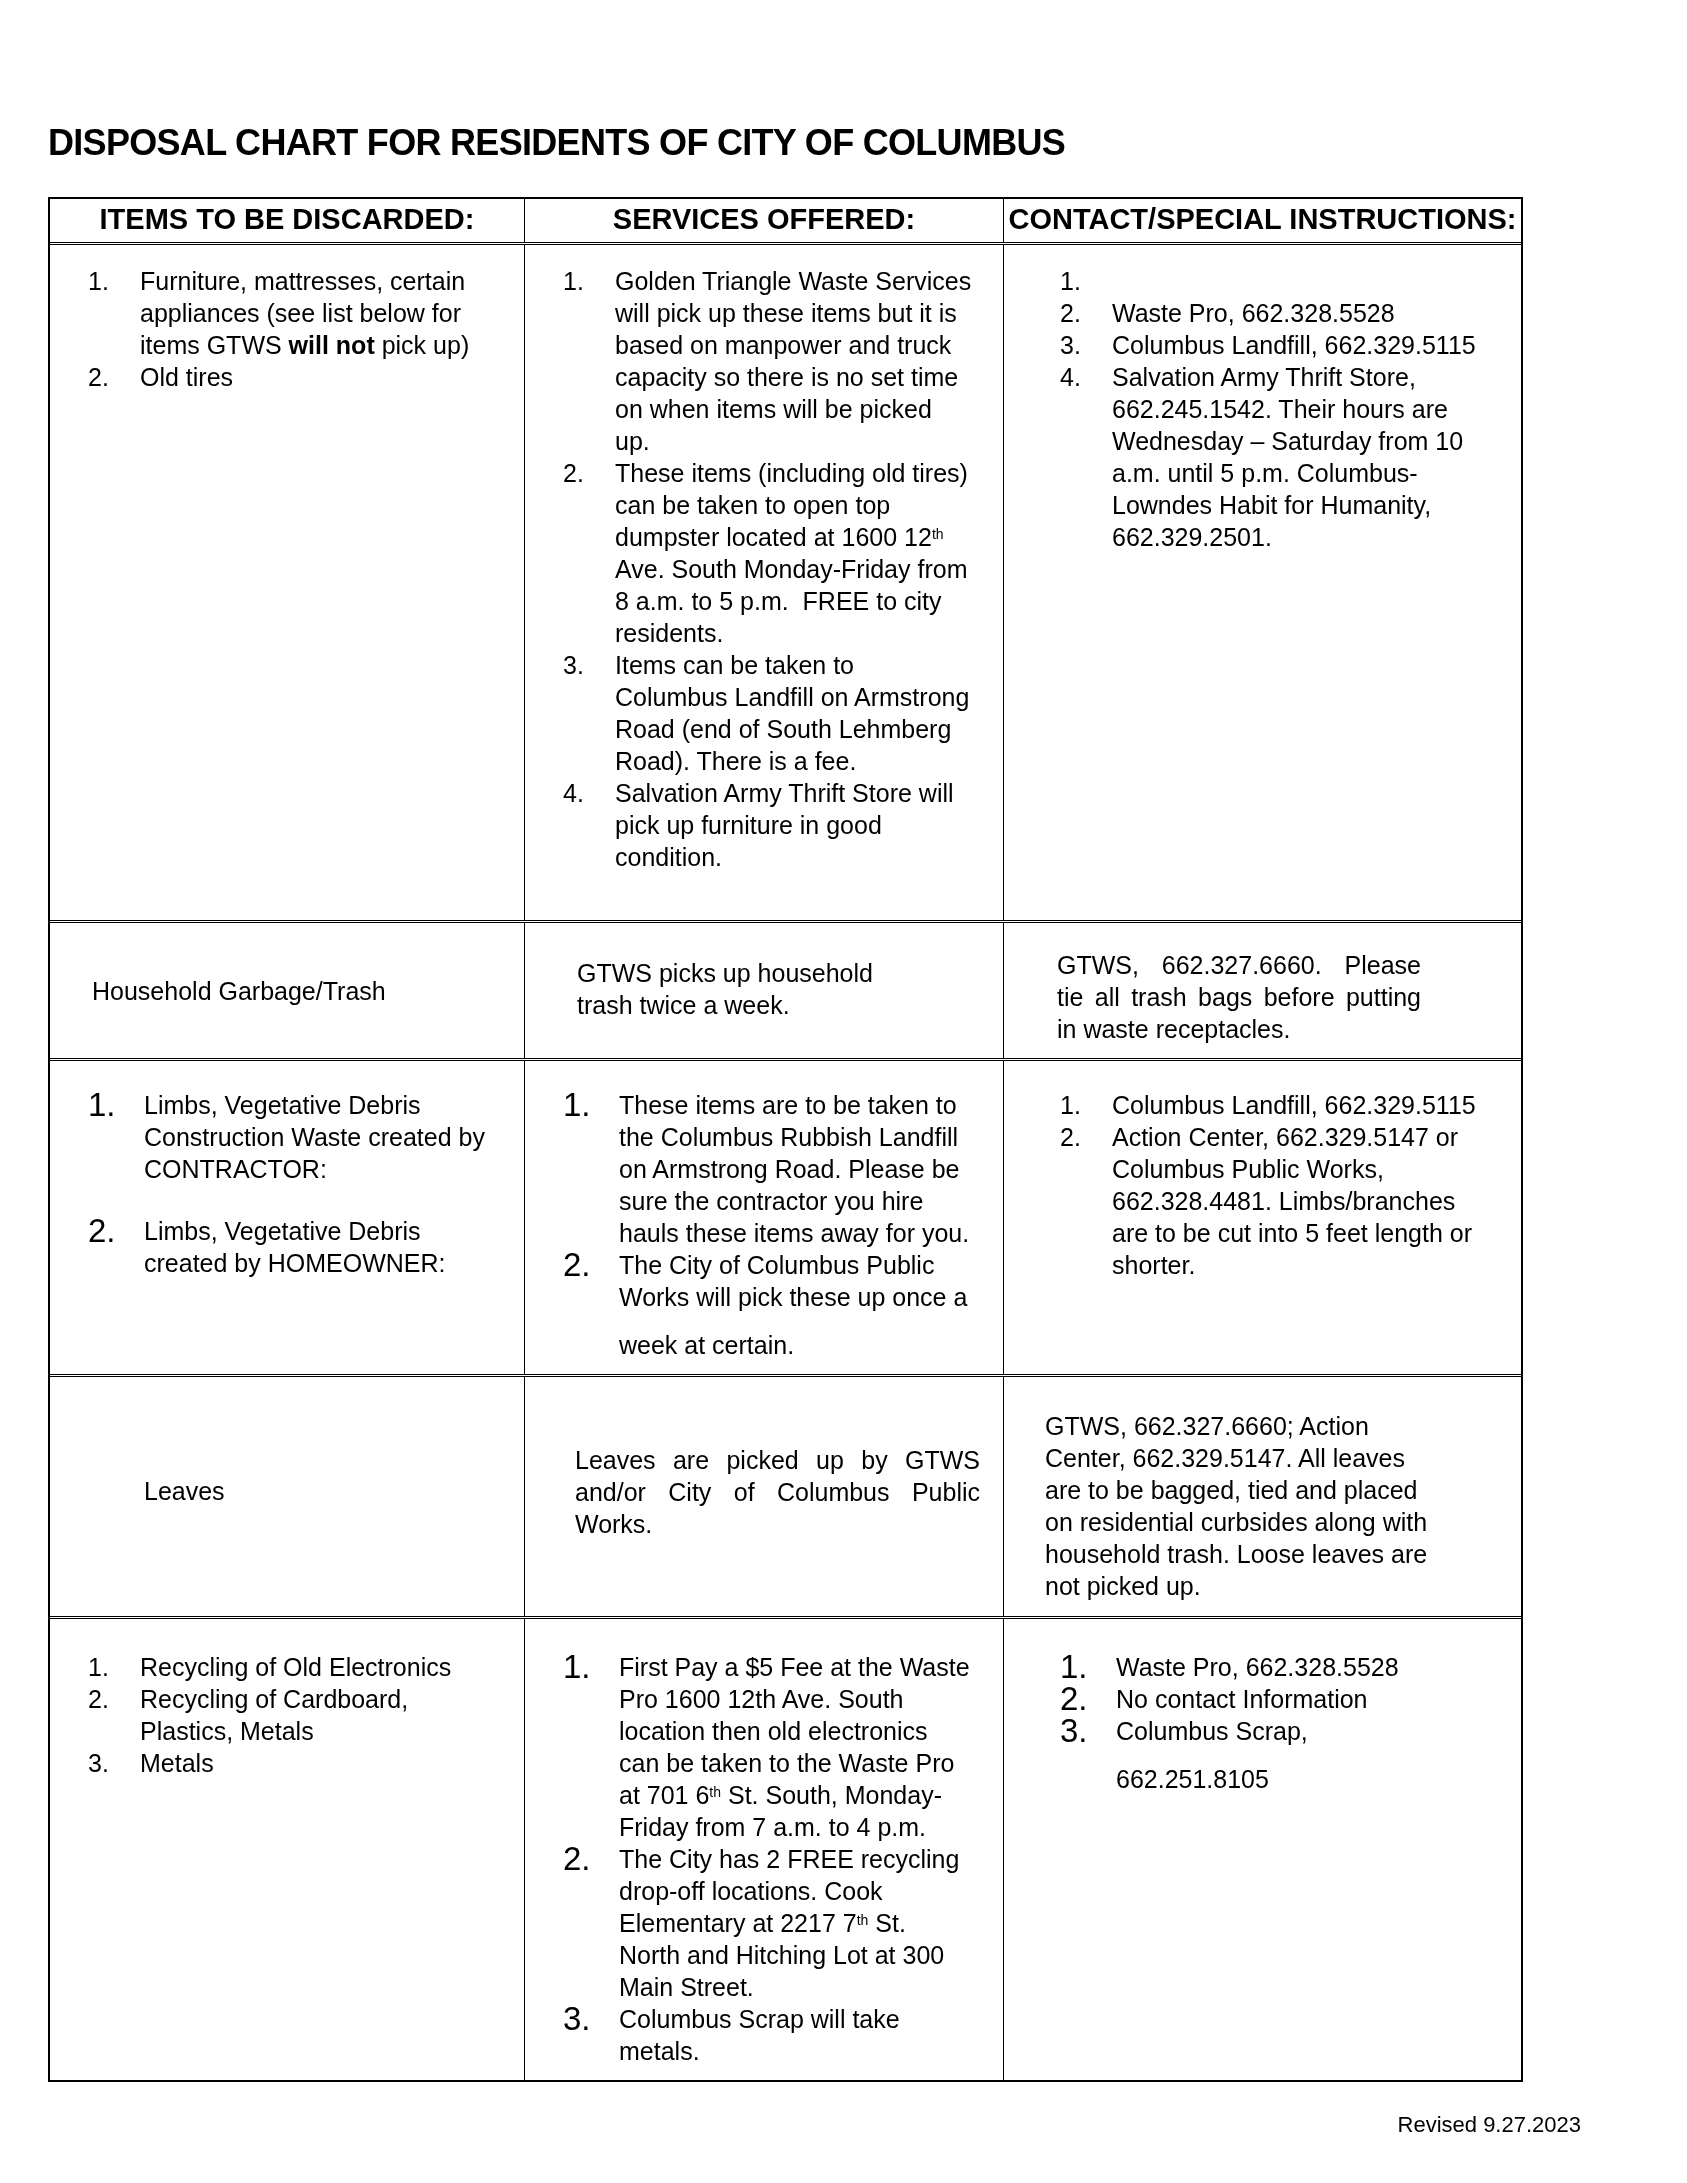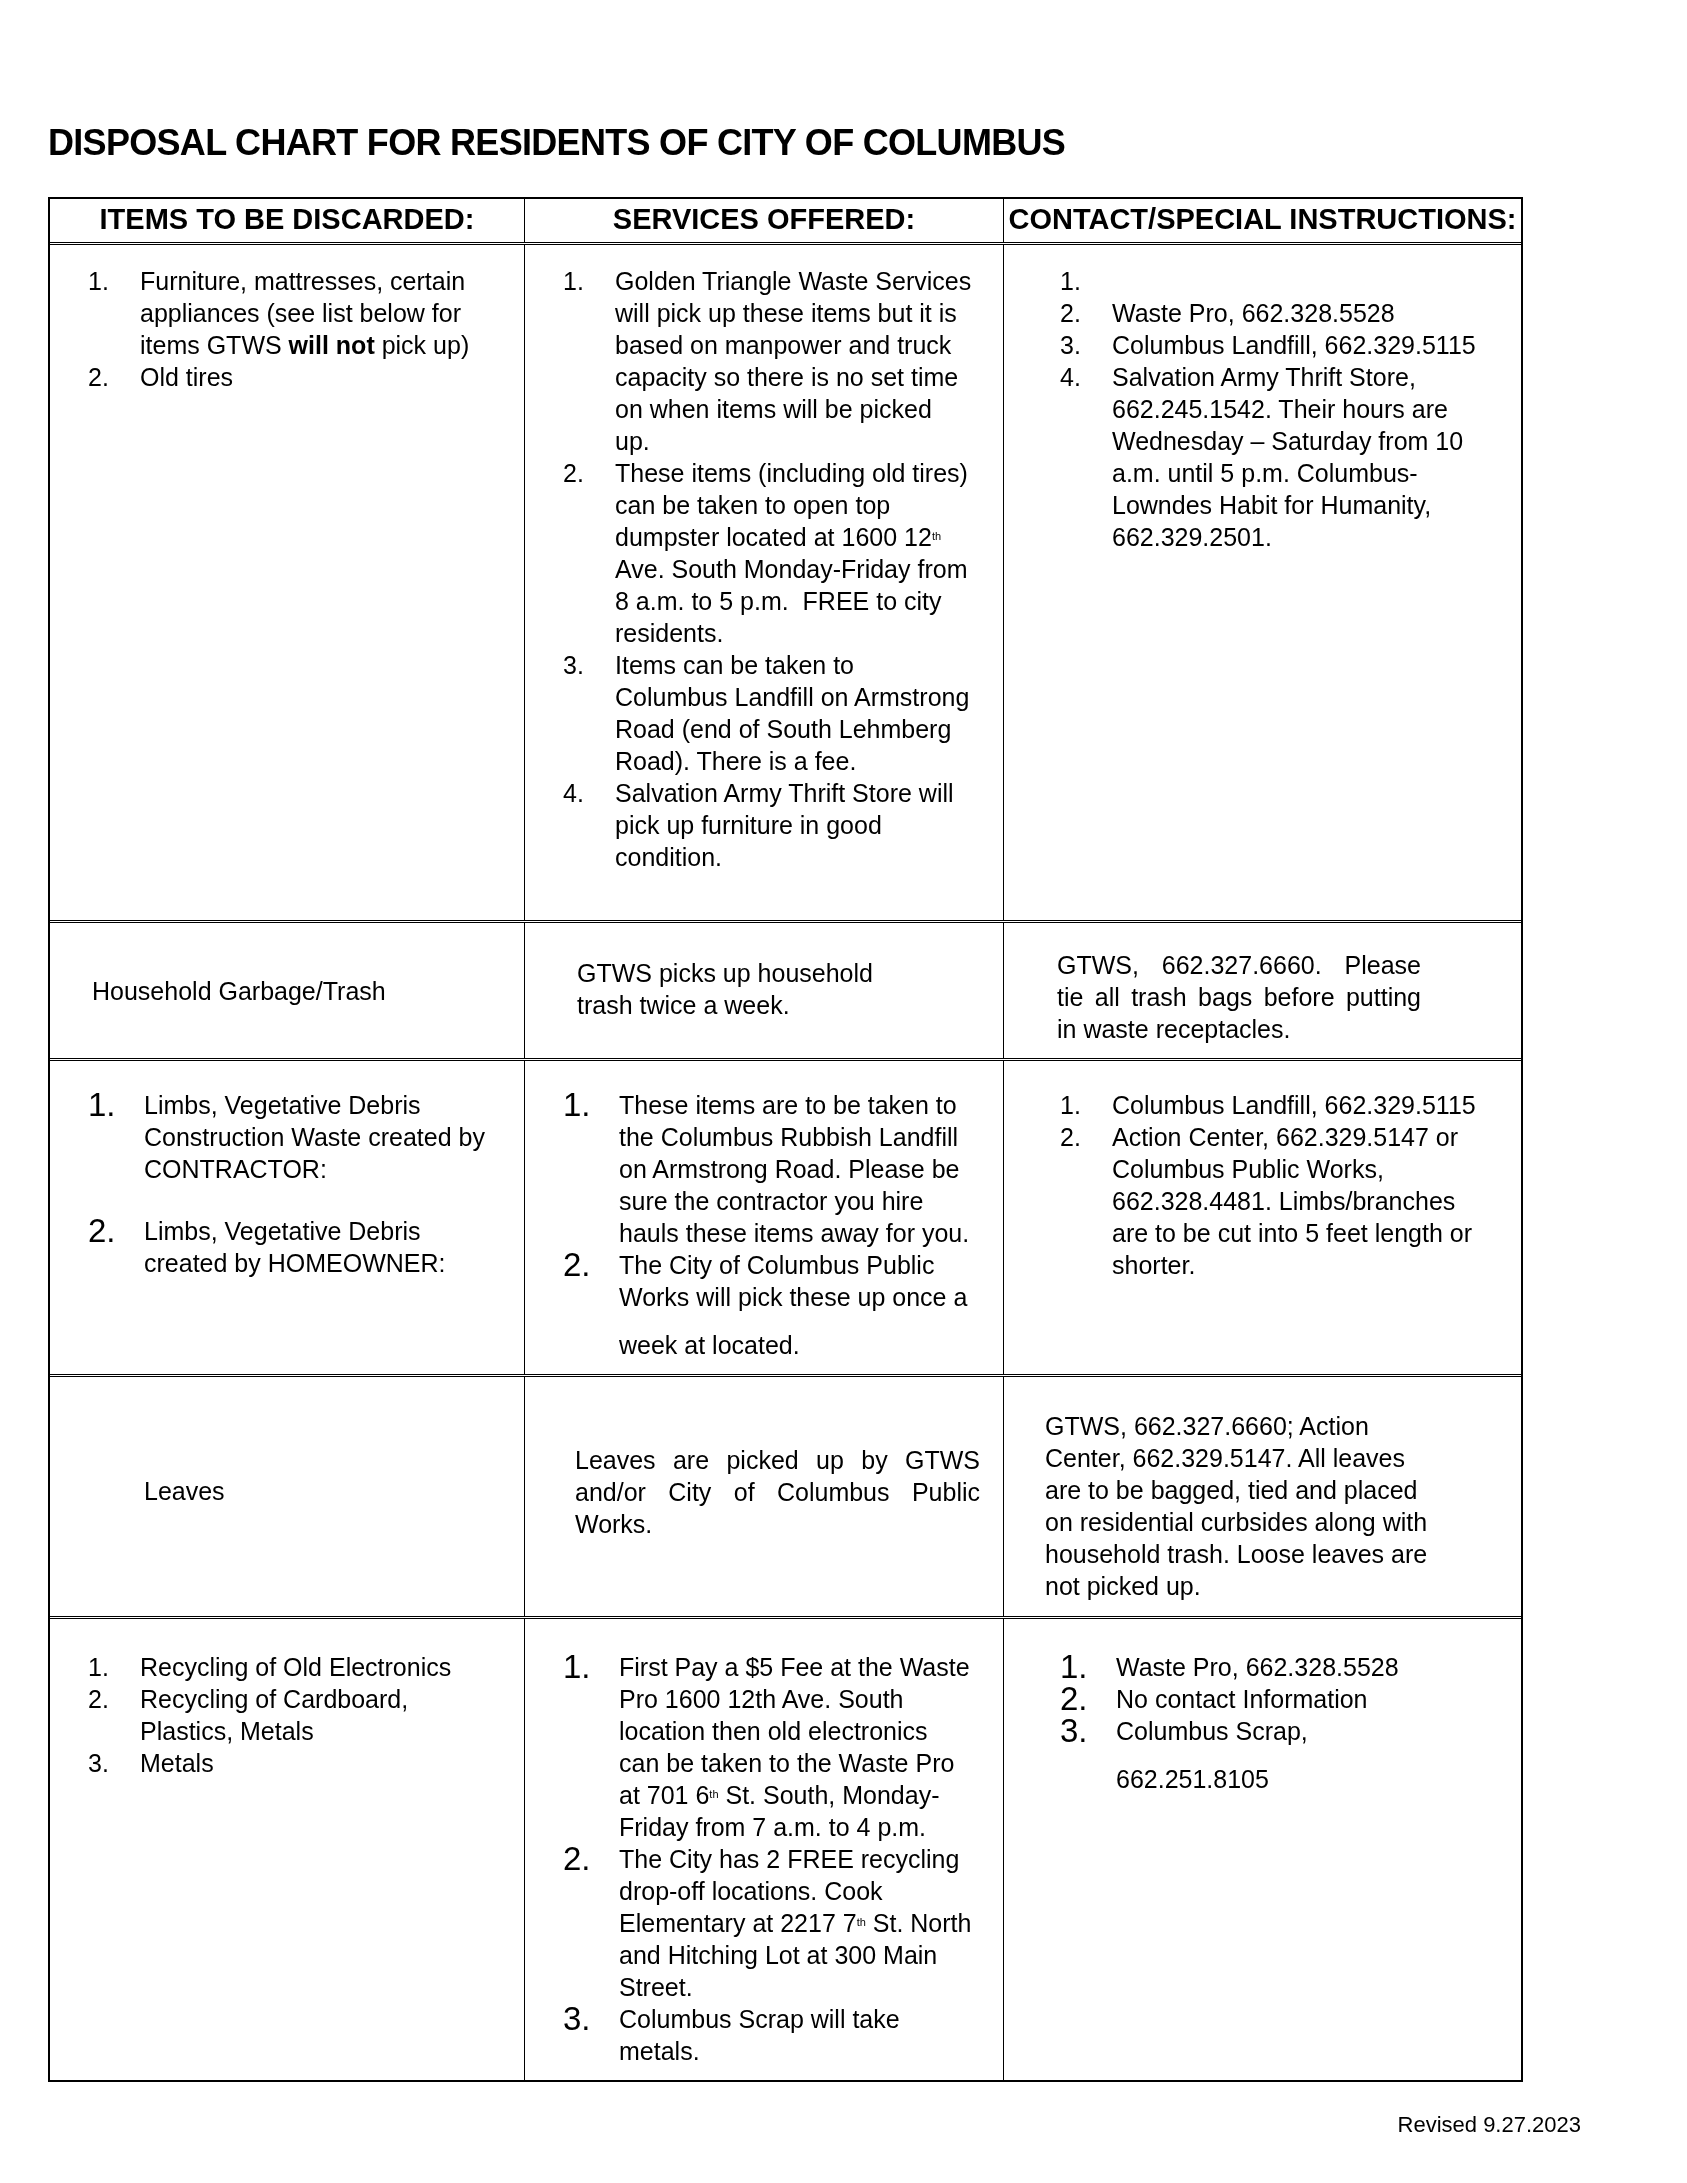--- a/index.html
+++ b/index.html
@@ -54,21 +54,21 @@
   .txt{flex:1;padding-right:17px;}
   
   .cell-inner p{margin:0;}
   .row-1 .col-0 p{margin-left:42px;}
   .row-1 .col-1 p{margin-left:52px;}
   .row-1 .col-2 p{margin-left:53px;width:364px;}
   .row-3 .col-0 p{margin-left:94px;}
   .row-3 .col-1 p{margin-left:50px;width:405px;}
   .row-3 .col-2 p{margin-left:41px;width:397px;}
   .just{text-align:justify;}
-  sup{font-size:11px;line-height:0;position:relative;top:-0.5em;vertical-align:baseline;}
+  sup{font-size:14px;line-height:0;position:relative;top:-0.5em;vertical-align:baseline;}
   .para-gap{display:block;height:16px;}
   .revised{margin-top:30px;font-size:22px;text-align:right;}
 </style>
 </head>
 <body>
 
 <div class="page">
   <h1 class="title">DISPOSAL CHART FOR RESIDENTS OF CITY OF COLUMBUS</h1>
   <div class="dtable">
       <div class="trow thead">
@@ -169,21 +169,21 @@
         </div>
         <div class="tcell col-1">
           <div class="cell-inner">
             <ol>
               <li class="big">
                 <span class="marker">1.</span>
                 <span class="txt"><span>These items are to be taken to the Columbus Rubbish Landfill on Armstrong Road. Please be sure the contractor you hire hauls these items away for you.</span></span>
               </li>
               <li class="big">
                 <span class="marker">2.</span>
-                <span class="txt"><span>The City of Columbus Public Works will pick these up once a</span><span class="para-gap"></span><span>week at located.</span></span>
+                <span class="txt"><span>The City of Columbus Public Works will pick these up once a</span><span class="para-gap"></span><span>week at certain.</span></span>
               </li>
             </ol>
           </div>
         </div>
         <div class="tcell col-2">
           <div class="cell-inner">
             <ol>
               <li>
                 <span class="marker">1.</span>
                 <span class="txt"><span>Columbus Landfill, 662.329.5115</span></span>

